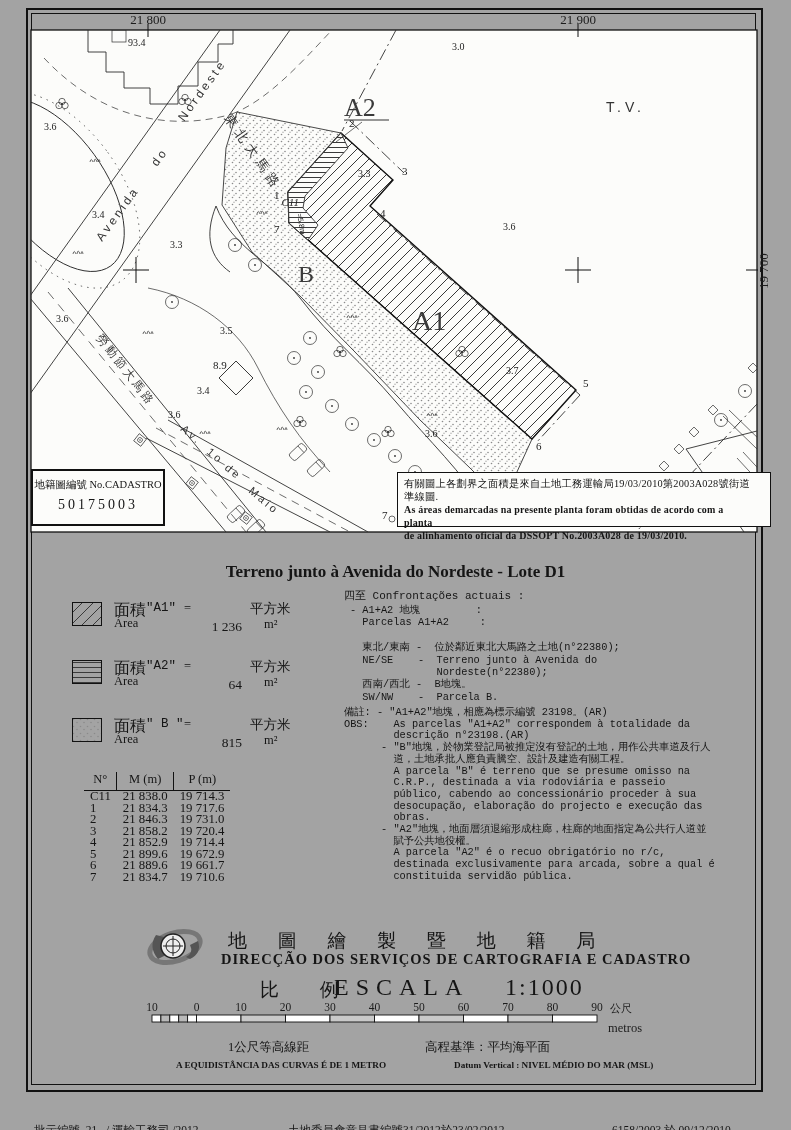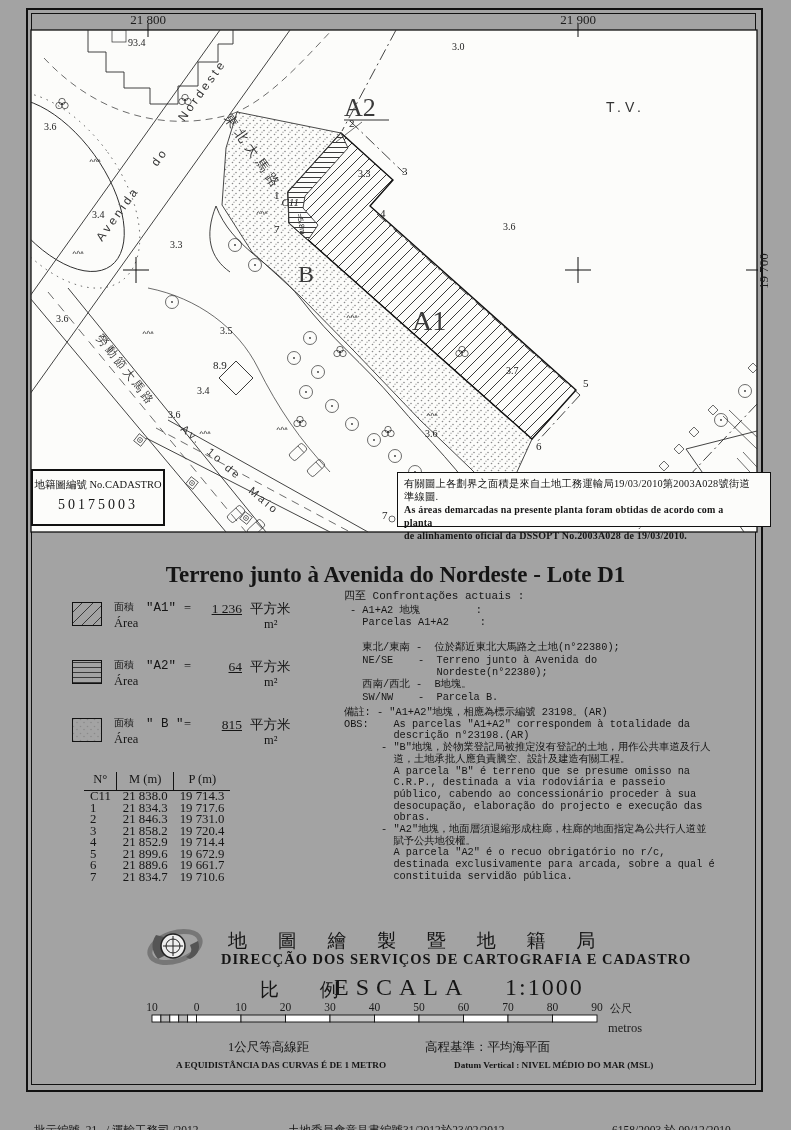--- a/index.html
+++ b/index.html
@@ -25,32 +25,32 @@
   .cadastro{left:31px;top:469px;width:130px;height:53px;border:2px solid #111;background:#fcfcfa;
             text-align:center;z-index:5;}
   .cadastro .l1{font-size:10.5px;margin-top:7px;}
   .cadastro .l2{font-size:14px;letter-spacing:3px;margin-top:5px;}
   .notebox{left:397px;top:472px;width:348px;height:46px;border:1.2px solid #111;background:#fcfcfa;
            padding:4px 18px 3px 6px;z-index:5;}
   .notebox .zh{font-size:10.3px;line-height:13px;letter-spacing:0.2px;}
   .notebox .pt{font-size:10px;line-height:13px;font-weight:bold;letter-spacing:0.2px;}
   
   .title-zh{left:0;top:540px;width:791px;text-align:center;font-size:17px;letter-spacing:2px;}
-  .title-pt{left:0;top:562px;width:791px;text-align:center;font-size:23px;font-weight:bold;}
+  .title-pt{left:0;top:562px;width:791px;text-align:center;font-size:17px;font-weight:bold;}
   .conf-head{left:344px;top:588px;font-size:11px;}
   .conf-block{left:350px;top:604px;font-size:10.3px;line-height:12.4px;white-space:pre;}
   .obs-block{left:344px;top:707px;font-size:10.3px;line-height:11.7px;white-space:pre;}
   
   .legend{left:72px;top:600px;width:260px;}
   .lg-row{position:relative;height:58px;}
   .lg-swatch{position:absolute;left:0;top:2px;}
-  .lg-zh{position:absolute;left:42px;top:0;font-size:10px;}
+  .lg-zh{position:absolute;left:42px;top:0;font-size:16px;}
   .lg-nm{position:absolute;left:74px;top:1px;font-size:12.5px;font-family:"Liberation Mono",monospace;}
   .lg-eq{position:absolute;left:112px;top:1px;font-size:12.5px;}
-  .lg-val{position:absolute;left:122px;top:1px;width:48px;text-align:right;font-size:13.5px;text-decoration:underline;}
+  .lg-val{position:absolute;left:122px;top:19px;width:48px;text-align:right;font-size:13.5px;}
   .lg-unit{position:absolute;left:178px;top:0;font-size:13.5px;}
   .lg-sub{position:absolute;left:42px;top:16px;font-size:12.5px;}
   .lg-m2{position:absolute;left:192px;top:17px;font-size:12.5px;}
   
   table.coords{left:84px;top:772px;border-collapse:collapse;}
   table.coords th{font-size:12.5px;font-weight:normal;border-bottom:1.4px solid #111;padding:0 6px 3px 6px;}
   table.coords th+th{border-left:1px solid #111;}
   table.coords td{font-size:12.8px;line-height:11.5px;padding:0 6px;white-space:pre;}
   table.coords td:first-child{text-align:left;}
   

